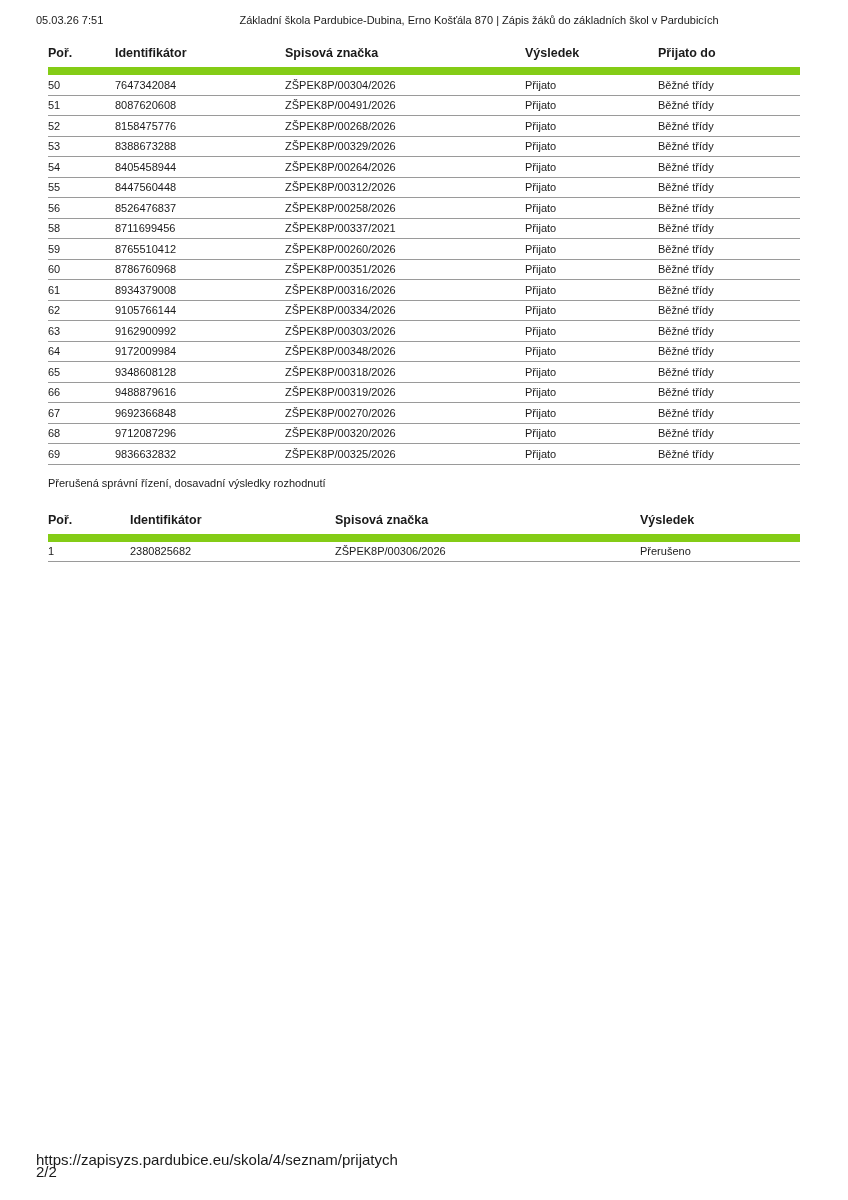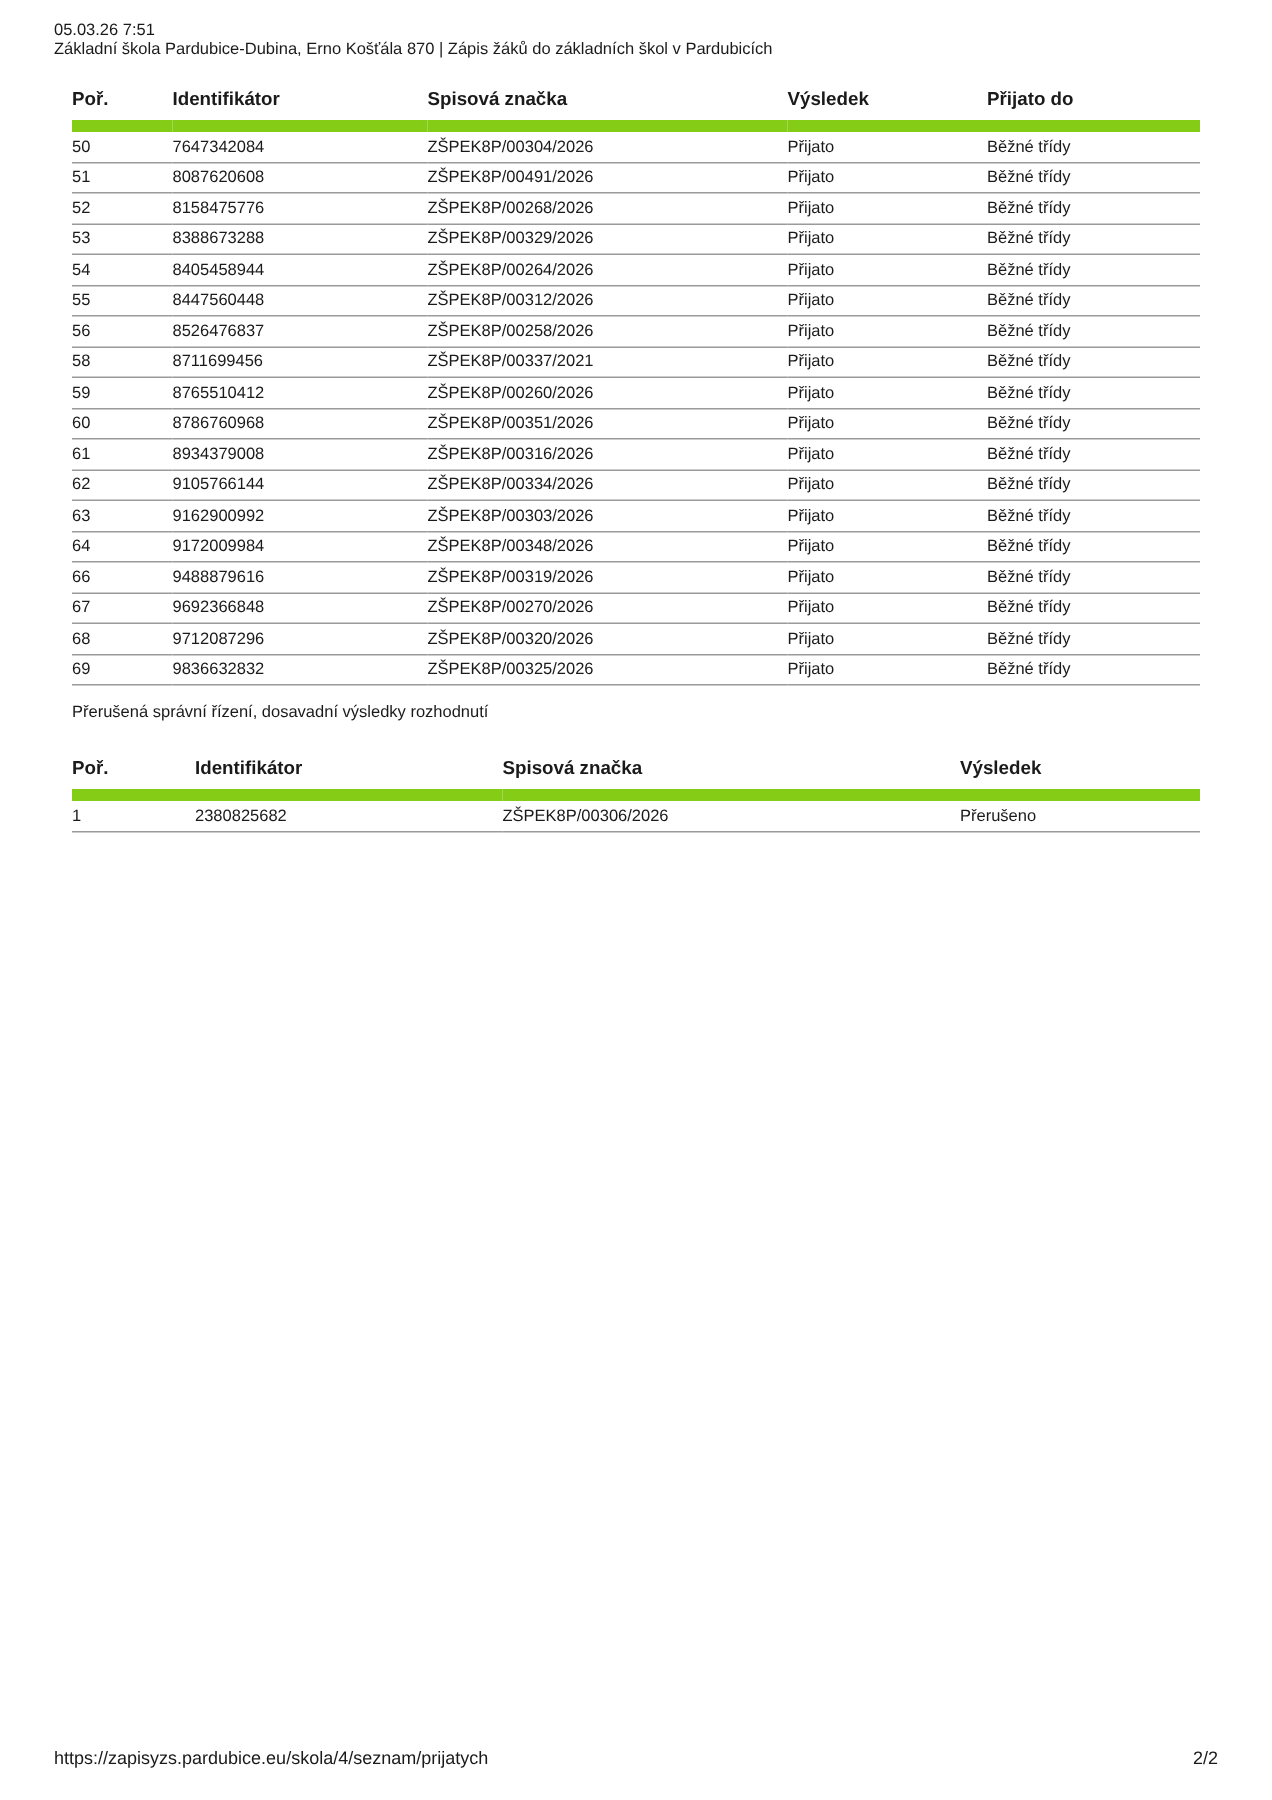--- a/index.html
+++ b/index.html
@@ -8,25 +8,24 @@
     width: 848px;
     height: 1200px;
     background: #ffffff;
     color: #1a1a1a;
     font-family: "Liberation Sans", sans-serif;
     position: relative;
     overflow: hidden;
   }
   .page-header {
     display: flex;
-    align-items: flex-start;
+    align-items: flex-end;
     padding: 14px 36px 0 36px;
     font-size: 11px;
     line-height: 13px;
-    flex-direction: column;
   }
   .datetime {
     white-space: nowrap;
     min-width: 110px;
   }
   .doc-title {
     flex: 1;
     text-align: center;
     white-space: nowrap;
   }
@@ -73,22 +72,23 @@
   }
   .table-gap { height: 17px; }
   .page-footer {
     position: absolute;
     left: 36px;
     right: 36px;
     bottom: 22px;
     display: flex;
     justify-content: space-between;
     align-items: baseline;
-    font-size: 12px;
+    font-size: 15px;
     line-height: 12px;
+    flex-direction: column;
   }
 </style>
 </head>
 <body>
 
 <div class="page-header">
   <span class="datetime">05.03.26 7:51</span>
   <span class="doc-title">Základní škola Pardubice-Dubina, Erno Košťála 870 | Zápis žáků do základních škol v Pardubicích</span>
 </div>
 
@@ -197,20 +197,27 @@
           <td>Běžné třídy</td>
         </tr>
         <tr>
           <td>64</td>
           <td>9172009984</td>
           <td>ZŠPEK8P/00348/2026</td>
           <td>Přijato</td>
           <td>Běžné třídy</td>
         </tr>
         <tr>
+          <td>65</td>
+          <td>9348608128</td>
+          <td>ZŠPEK8P/00318/2026</td>
+          <td>Přijato</td>
+          <td>Běžné třídy</td>
+        </tr>
+        <tr>
           <td>66</td>
           <td>9488879616</td>
           <td>ZŠPEK8P/00319/2026</td>
           <td>Přijato</td>
           <td>Běžné třídy</td>
         </tr>
         <tr>
           <td>67</td>
           <td>9692366848</td>
           <td>ZŠPEK8P/00270/2026</td>

